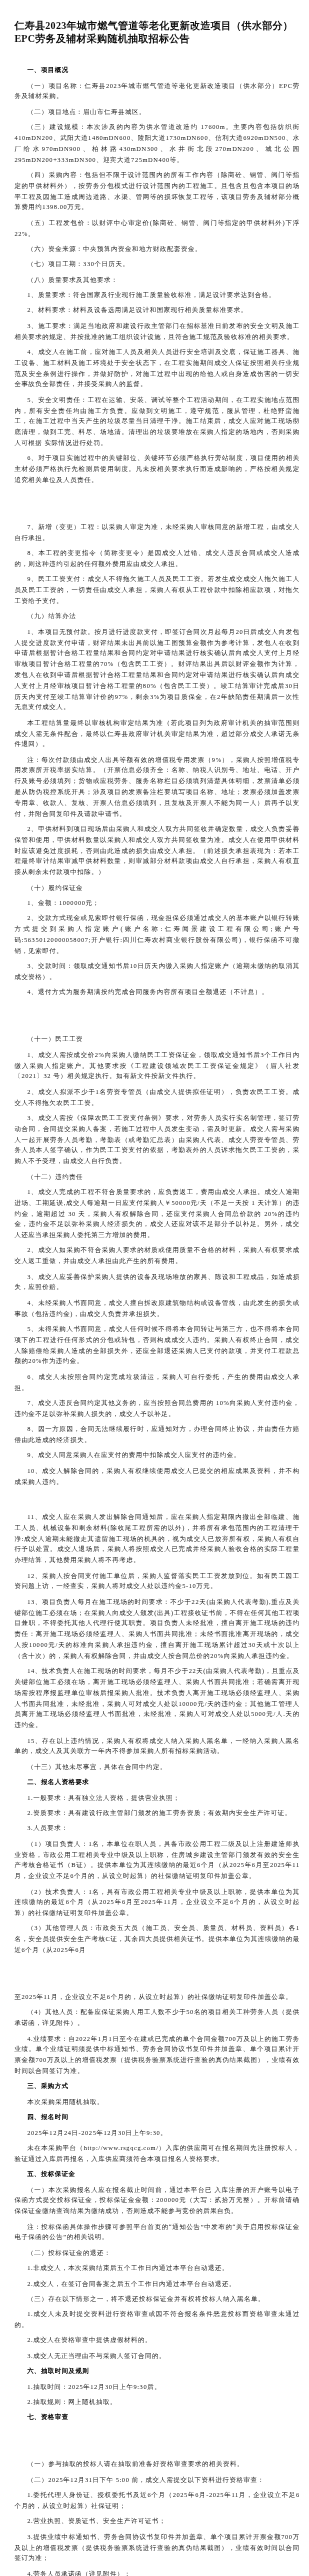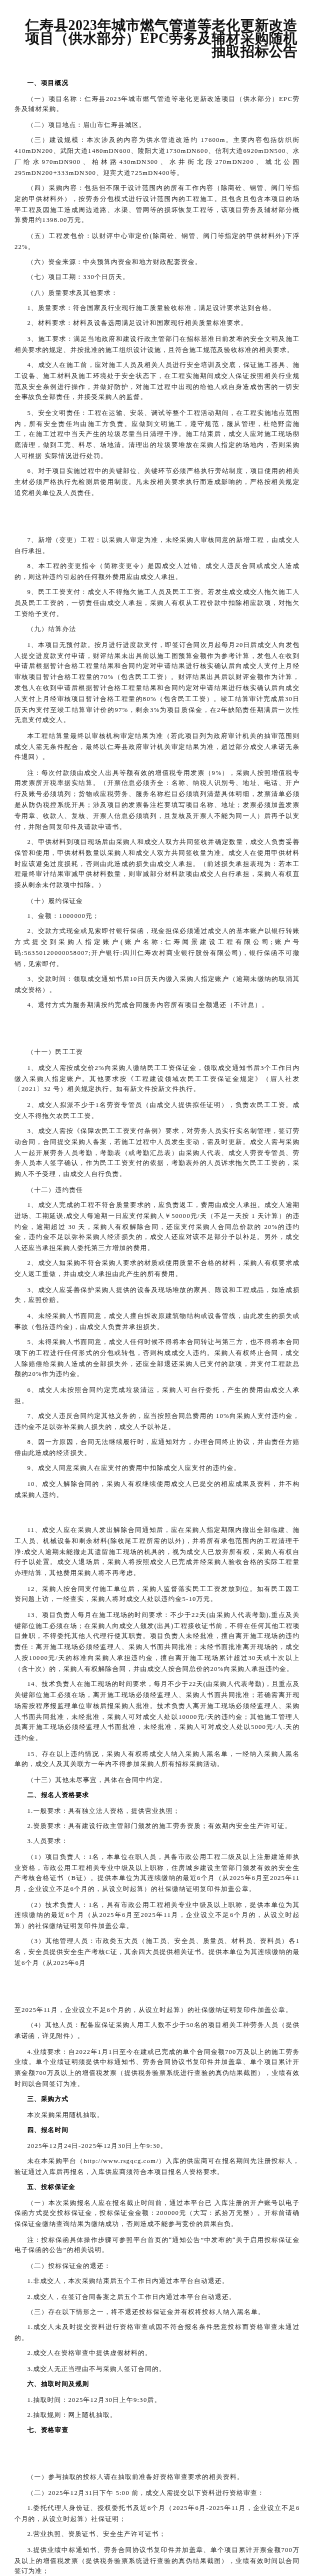--- a/index.html
+++ b/index.html
@@ -8,23 +8,23 @@
     width:309px;
     min-height:2624px;
     background:#ffffff;
     box-sizing:border-box;
     padding:15.5px 9.3px 20.6px 14.4px;
     font-family:"Liberation Serif","DejaVu Serif",serif;
     color:#1c1c1c;
     overflow:hidden;
   }
   .doc-title{
-    font-size:14px;
+    font-size:10px;
     font-weight:bold;
-    text-align:right;
+    text-align:left;
     line-height:13px;
     letter-spacing:0.3px;
     margin:3.1px 2.1px 20.6px 0;
     color:#111;
     font-family:Liberation Serif, serif;
   }
   .block{
     font-size:6.4px;
     line-height:10.8px;
     letter-spacing:0.6px;

